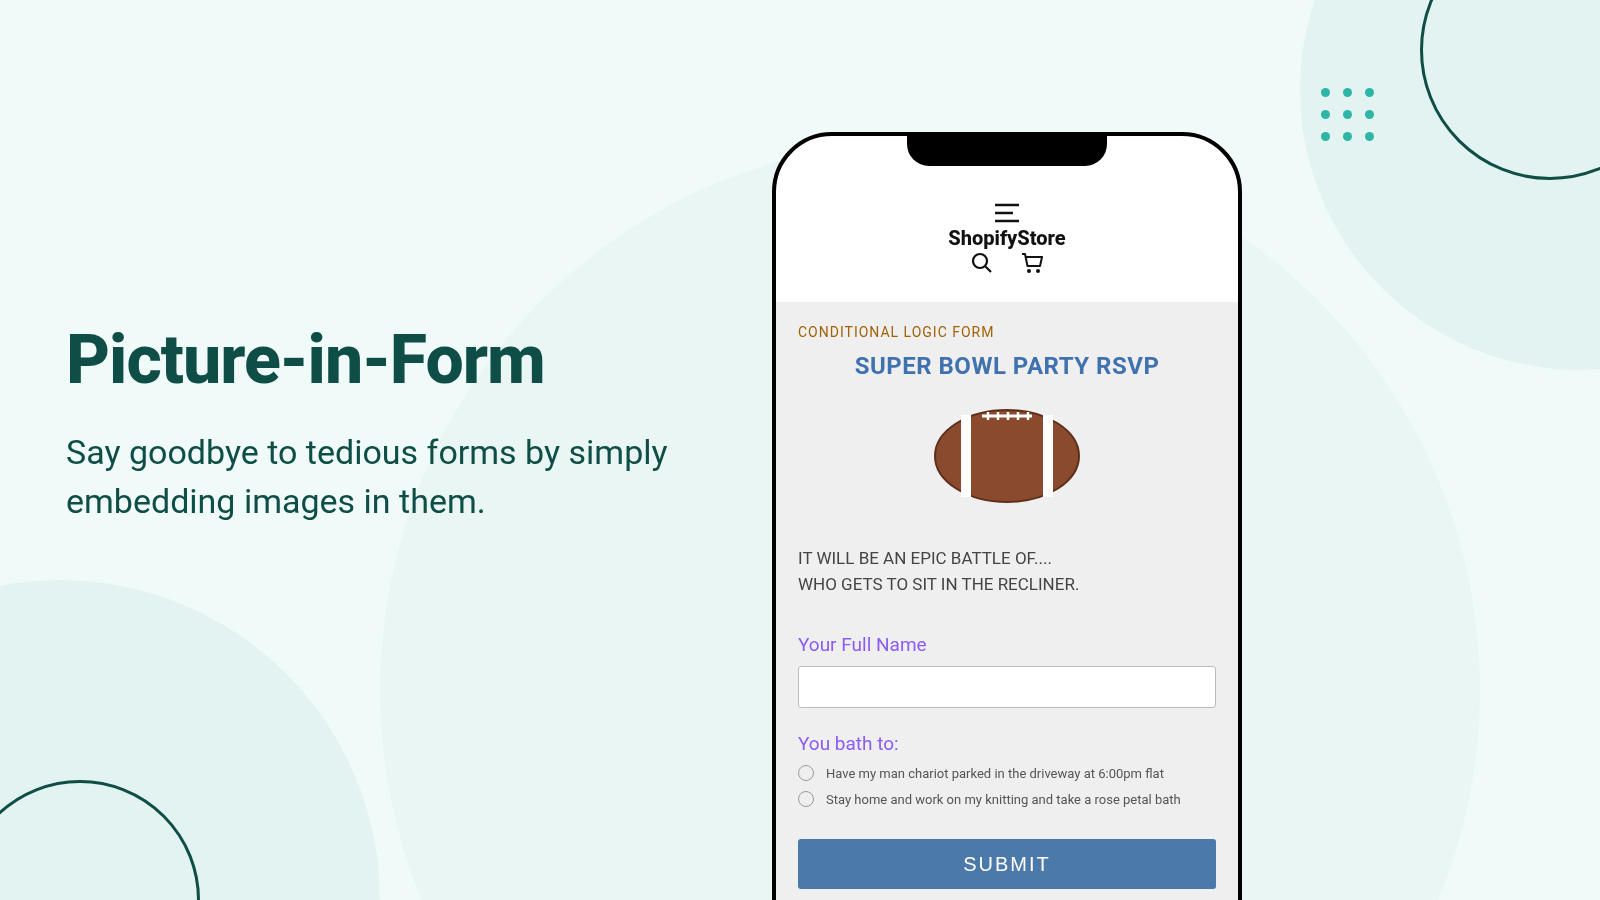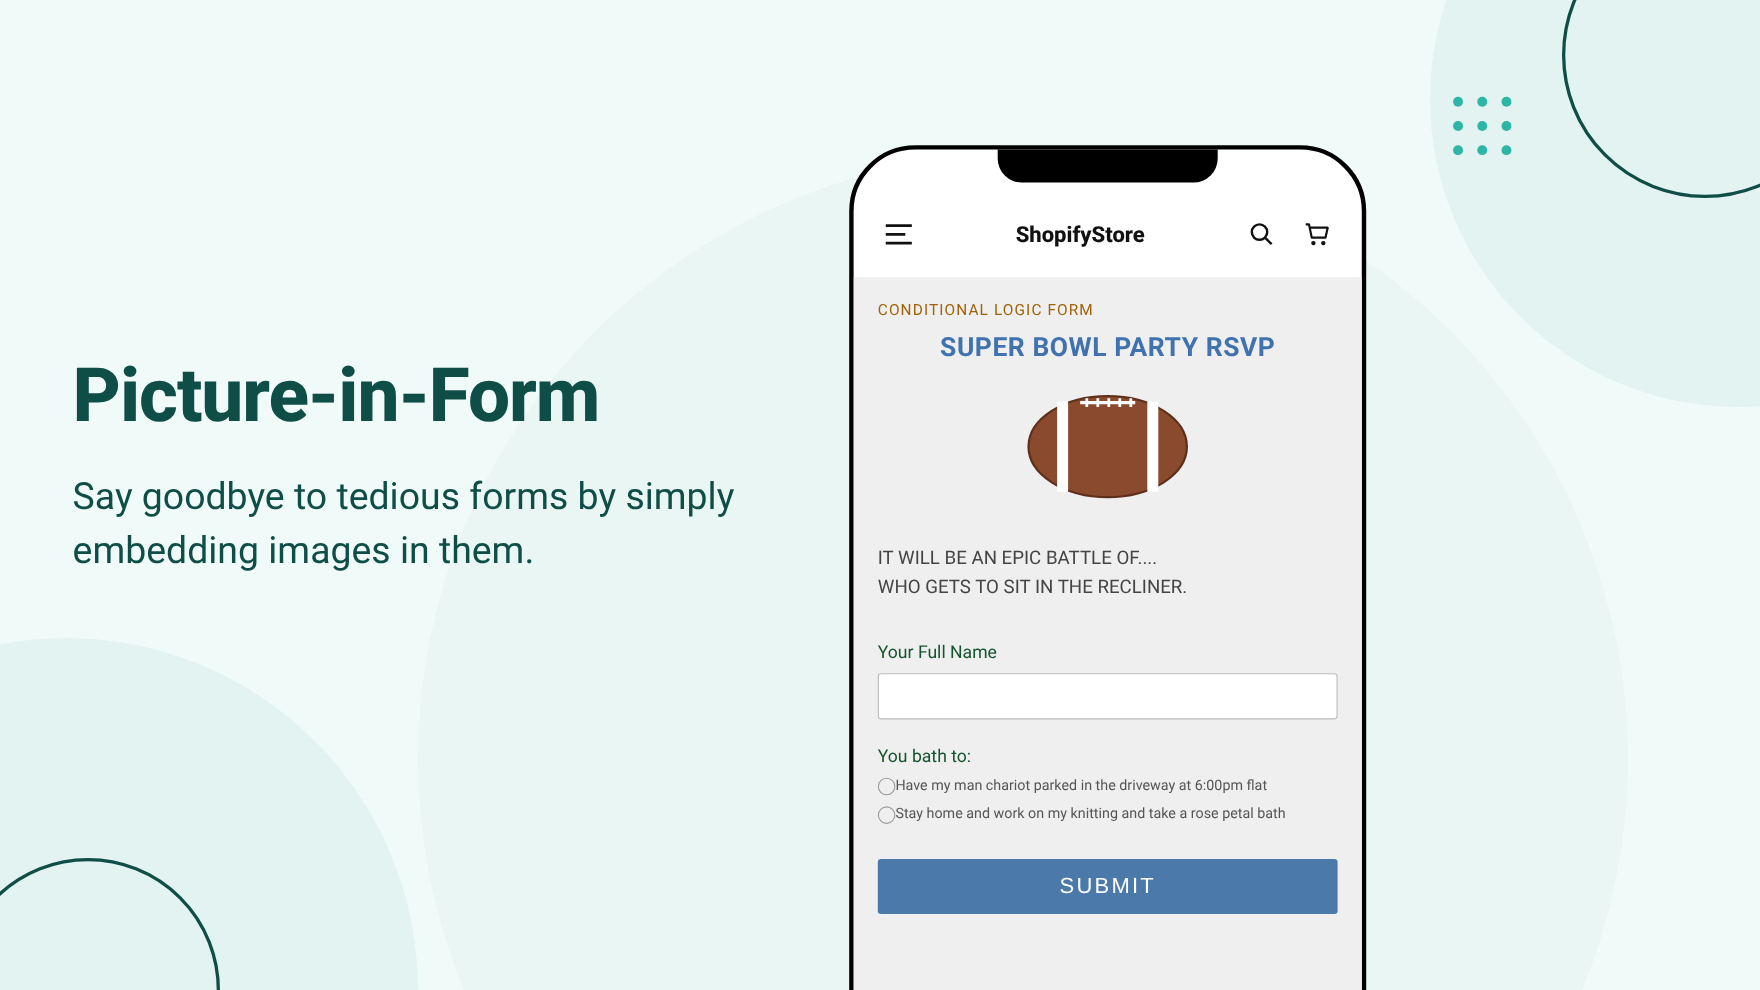--- a/index.html
+++ b/index.html
@@ -99,20 +99,21 @@
     width: 200px; height: 34px;
     background: #000;
     border-radius: 0 0 22px 22px;
   }
   .statusbar { height: 56px; }
   .topbar {
     display: flex;
     align-items: center;
     justify-content: space-between;
     padding: 8px 28px 26px;
+    flex-direction: column;
   }
   .topbar .brand {
     font-weight: 800;
     font-size: 20px;
     color: #111;
   }
   .icon-btn { width: 26px; height: 26px; display:flex; align-items:center; justify-content:center; cursor:pointer; }
   .topbar-right { display:flex; gap: 24px; }
 
   .screen-body {
@@ -137,37 +138,38 @@
   }
   .football-wrap { display:flex; justify-content:center; margin-bottom: 40px; }
   .subhead {
     text-align: left;
     color: #444;
     font-size: 17px;
     line-height: 1.5;
     margin-bottom: 36px;
   }
   .field-label {
-    font-size: 16px;
-    color: #14532d;
+    font-size: 19px;
+    color: #8b5cf6;
     margin-bottom: 10px;
   }
   .text-input {
     width: 100%;
     height: 42px;
     border: 1px solid #bcbcbc;
     border-radius: 3px;
     background: #fff;
     padding: 0 10px;
     font-size: 15px;
     margin-bottom: 24px;
   }
   .radio-row {
     display: flex;
-    align-items: flex-start;
+    align-items: center;
+    gap: 12px;
     margin-bottom: 10px;
   }
   .radio-dot {
     width: 16px; height: 16px;
     border: 1.5px solid #9a9a9a;
     border-radius: 50%;
     flex-shrink: 0;
   }
   .radio-label {
     font-size: 13px;

